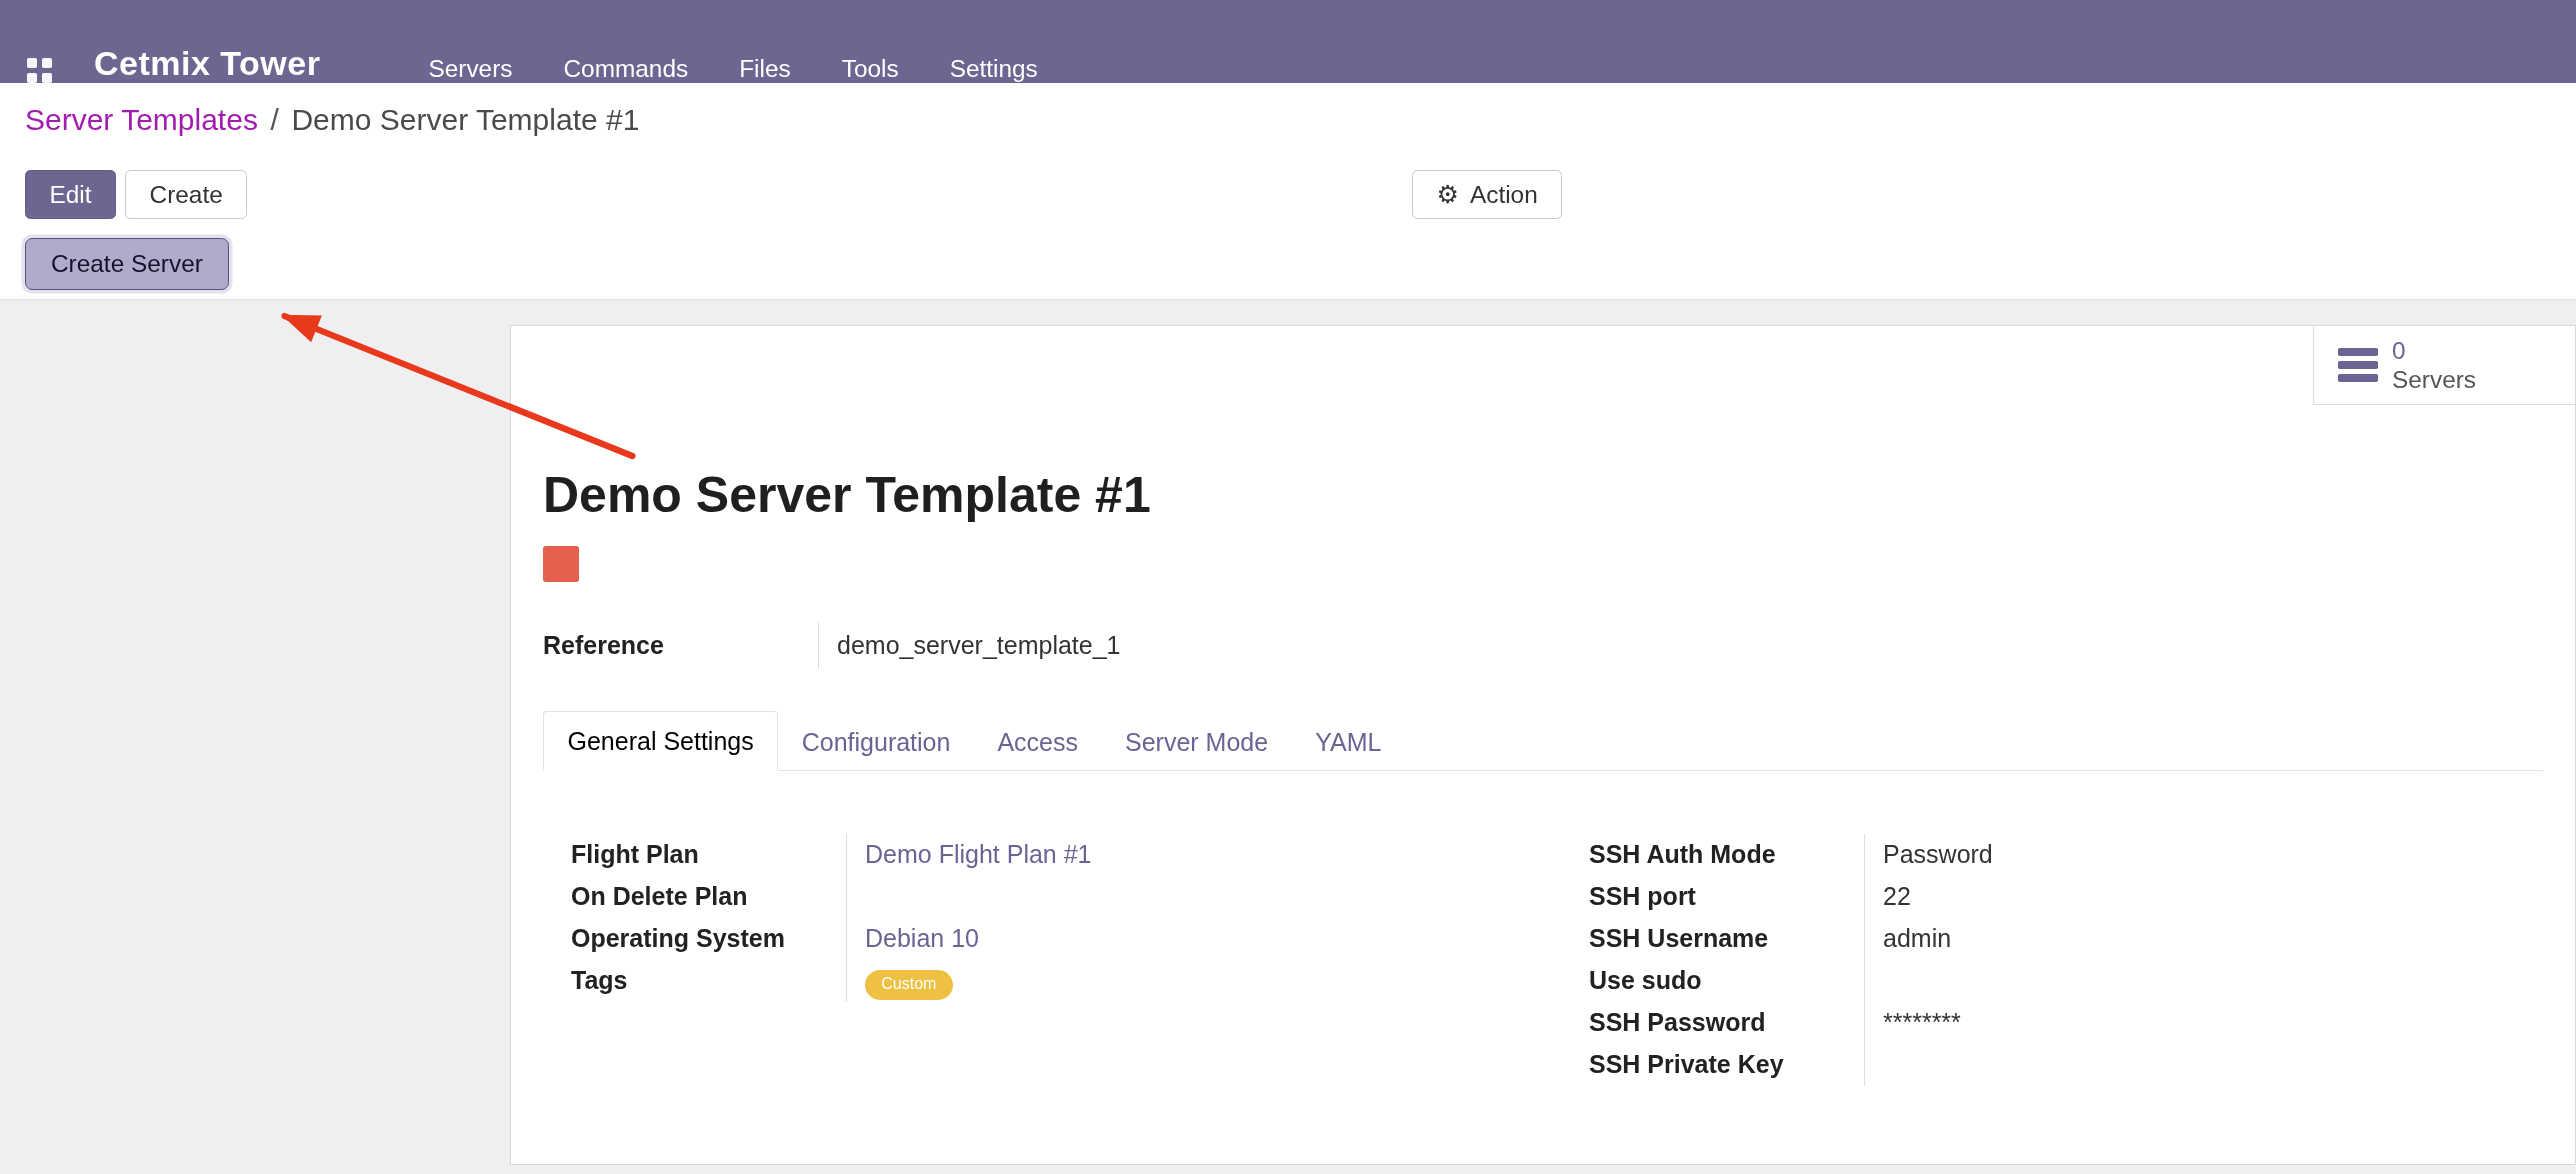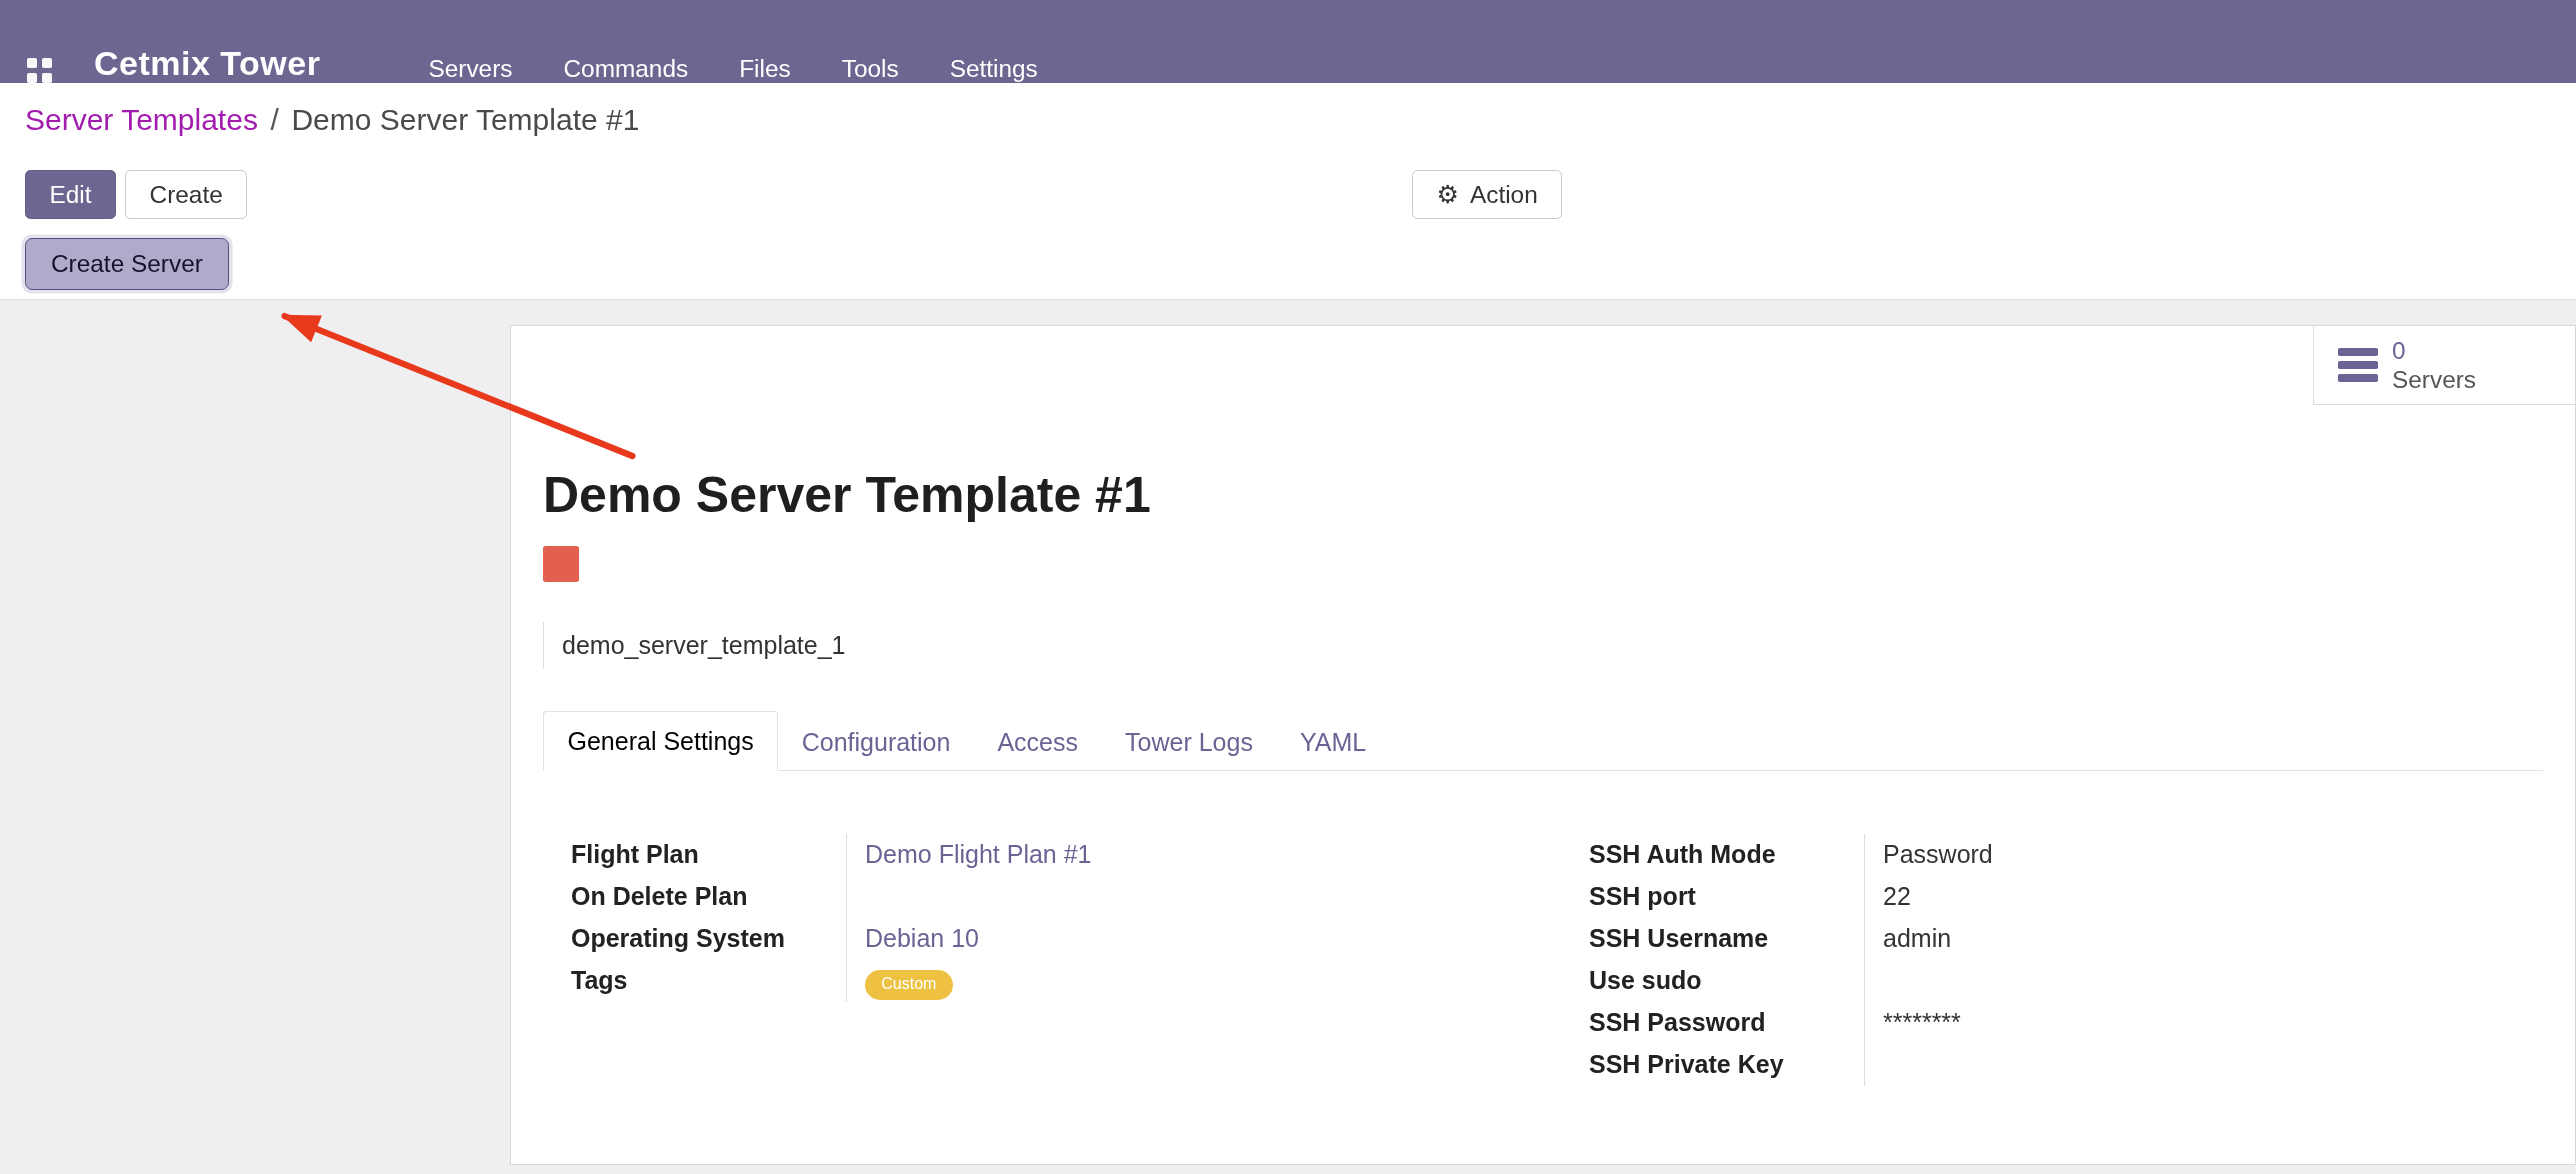--- a/index.html
+++ b/index.html
@@ -171,28 +171,29 @@
       <span class="stat-value">0</span>
       <span class="stat-label">Servers</span>
     </span>
   </div>
 
   <h1 class="sheet-title">Demo Server Template #1</h1>
 
   <div class="color-swatch"></div>
 
   <div class="reference-row">
+    <label>Reference</label>
     <div class="ref-value">demo_server_template_1</div>
   </div>
 
   <div class="tabs">
     <div class="tab active">General Settings</div>
     <div class="tab">Configuration</div>
     <div class="tab">Access</div>
-    <div class="tab">Tower Logs</div>
+    <div class="tab">Server Mode</div>
     <div class="tab">YAML</div>
   </div>
 
   <div class="field-columns">
 
     <div class="fgroup">
       <div class="frow">
         <label>Flight Plan</label>
         <div class="fval">
           <a class="link">Demo Flight Plan #1</a>

